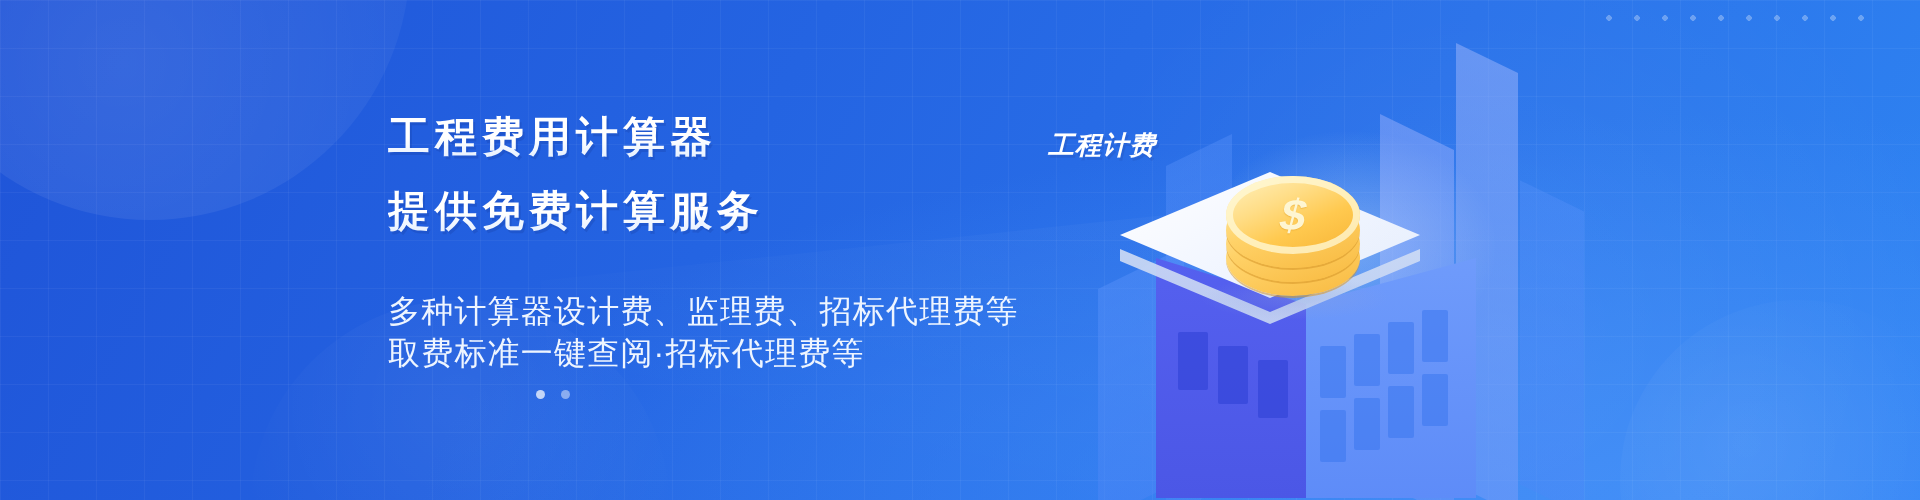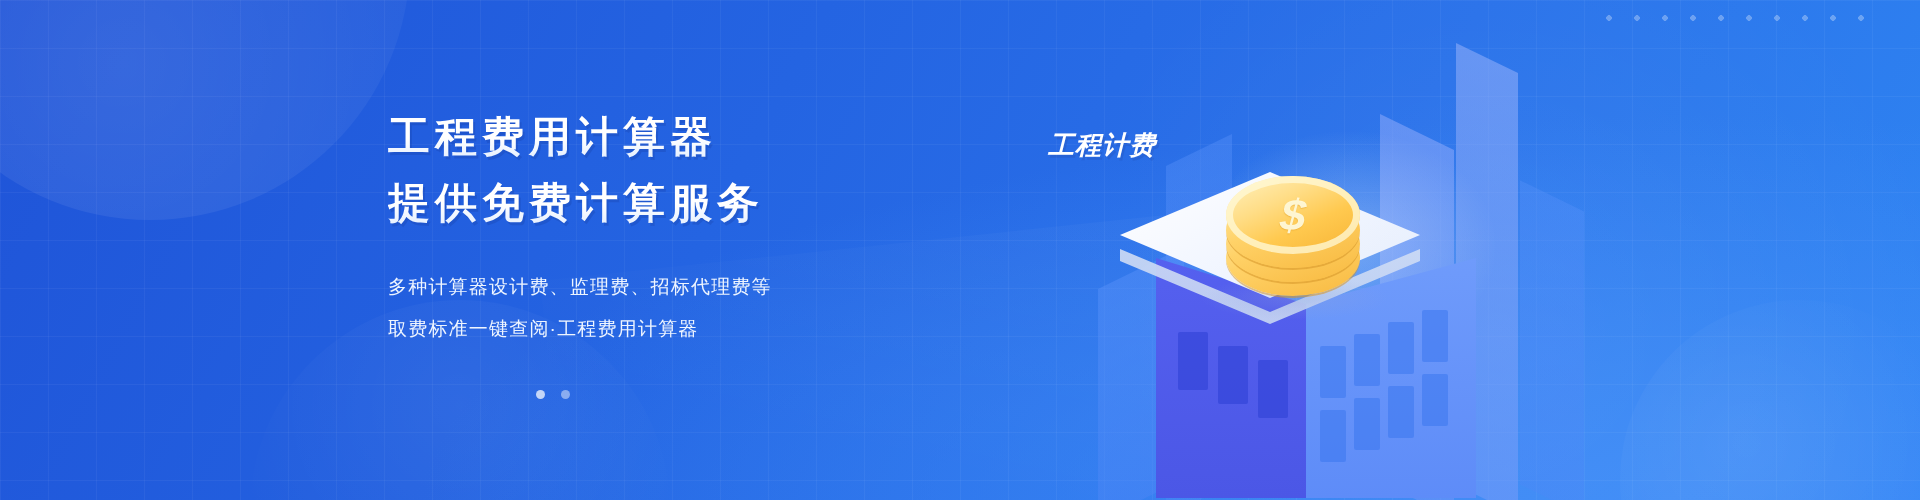--- a/index.html
+++ b/index.html
@@ -62,24 +62,24 @@
     line-height:58px;
     letter-spacing:5px;
     color:#ffffff;
     background:linear-gradient(180deg,#ffffff 0%,#ffffff 52%,#dceaff 100%);
     -webkit-background-clip:text;background-clip:text;
     -webkit-text-fill-color:transparent;
     text-shadow:none;
     filter:drop-shadow(2px 3px 0 rgba(20,62,160,.28));
     white-space:nowrap;
   }
-  .title-line.l2{margin-top:8px;}
+  .title-line.l2{margin-top:16px;}
   .subtitle{
-    margin-top:34px;
-    font-size:19px;
+    margin-top:50px;
+    font-size:32px;
     line-height:42px;
     letter-spacing:1.2px;
     color:#eef5ff;
     white-space:nowrap;
   }
 
   
   .dots{position:absolute;left:536px;top:390px;display:flex;gap:16px;}
   .dot{width:9px;height:9px;border-radius:50%;background:rgba(255,255,255,.45);}
   .dot.active{background:rgba(255,255,255,.72);}
@@ -186,21 +186,21 @@
   <div class="blob blob-bl"></div>
   <div class="blob blob-br"></div>
   <div class="diag"></div>
   <div class="dotgrid"></div>
 
   <div class="copy">
     <div class="title-line l1">工程费用计算器</div>
     <div class="title-line l2">提供免费计算服务</div>
     <div class="subtitle">
       <div>多种计算器设计费、监理费、招标代理费等</div>
-      <div>取费标准一键查阅·工程费用计算器</div>
+      <div>取费标准一键查阅·招标代理费等</div>
     </div>
   </div>
 
   <div class="dots">
     <div class="dot active"></div>
     <div class="dot"></div>
   </div>
 
   <div class="illus">
 

